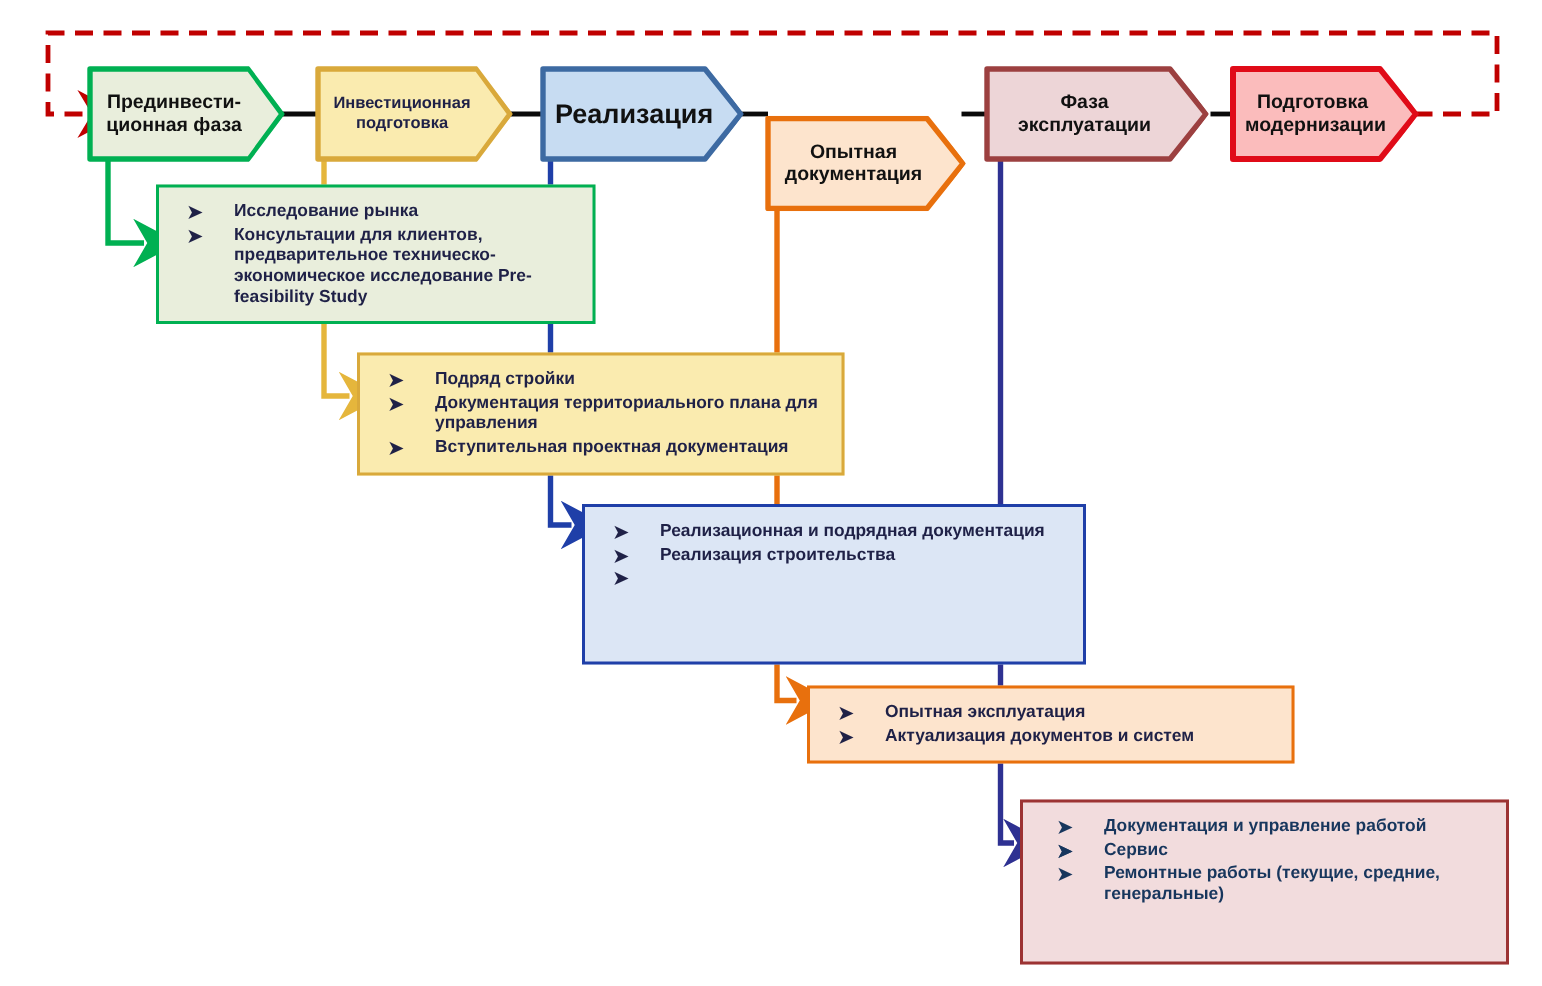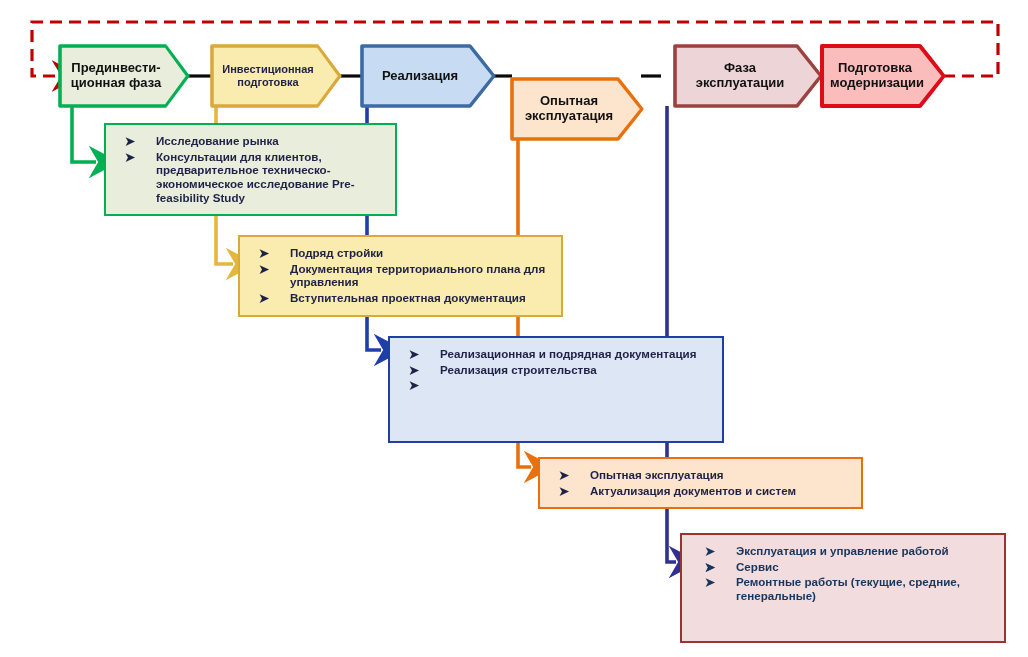--- a/index.html
+++ b/index.html
@@ -193,21 +193,21 @@
       </li>
     </ul>
   </div>
 
   <div class="dbox alt" style="left:680px; top:533px; width:326px; height:110px;
               border-color:#9C3333; border-width:2.6px; background:#F2DCDD;
               font-size:11.6px; padding-left:16px;">
     <ul>
       <li>
         <span class="bullet">➤</span>
-        <span>Эксплуатация и управление работой</span>
+        <span>Документация и управление работой</span>
       </li>
       <li>
         <span class="bullet">➤</span>
       </li>
       <li>
         <span class="bullet">➤</span>
         <span>Сервис</span>
       </li>
       <li>
         <span class="bullet">➤</span>
@@ -229,40 +229,40 @@
   <div class="chev" style="left:210px; top:44px; width:132px; height:64px; font-size:11px;">
     <svg class="shell" viewBox="0 0 132 64" preserveAspectRatio="none">
       <polygon points="2,2 108,2 130,32 108,62 2,62" fill="#FAEBAF" stroke="#D9A93B" stroke-width="3.6" stroke-linejoin="round"></polygon>
     </svg>
     <div class="inner" style="color:#1F2147;">
       <div>Инвестиционная</div>
       <div>подготовка</div>
     </div>
   </div>
 
-  <div class="chev" style="left:360px; top:44px; width:136px; height:64px; font-size:13px;">
+  <div class="chev" style="left:360px; top:44px; width:136px; height:64px; font-size:18px;">
     <svg class="shell" viewBox="0 0 136 64" preserveAspectRatio="none">
       <polygon points="2,2 110,2 134,32 110,62 2,62" fill="#C7DCF2" stroke="#3D6AA2" stroke-width="3.6" stroke-linejoin="round"></polygon>
     </svg>
     <div class="inner">
       <div>Реализация</div>
     </div>
   </div>
 
   <div class="chev" style="left:510px; top:44px; width:134px; height:64px; font-size:13px;margin-top:33px;">
     <svg class="shell" viewBox="0 0 134 64" preserveAspectRatio="none">
       <polygon points="2,2 108,2 132,32 108,62 2,62" fill="#FDE4CD" stroke="#E8700D" stroke-width="3.6" stroke-linejoin="round"></polygon>
     </svg>
     <div class="inner">
       <div>Опытная</div>
-      <div>эксплуатация</div>
-    </div>
-  </div>
-
-  <div class="chev" style="left:673px; top:44px; width:150px; height:64px; font-size:13px;">
+      <div>документация</div>
+    </div>
+  </div>
+
+  <div class="chev" style="left:656px; top:44px; width:150px; height:64px; font-size:13px;">
     <svg class="shell" viewBox="0 0 150 64" preserveAspectRatio="none">
       <polygon points="2,2 124,2 148,32 124,62 2,62" fill="#EDD5D7" stroke="#9C4040" stroke-width="3.6" stroke-linejoin="round"></polygon>
     </svg>
     <div class="inner">
       <div>Фаза</div>
       <div>эксплуатации</div>
     </div>
   </div>
 
   <div class="chev" style="left:820px; top:44px; width:126px; height:64px; font-size:13px;">

